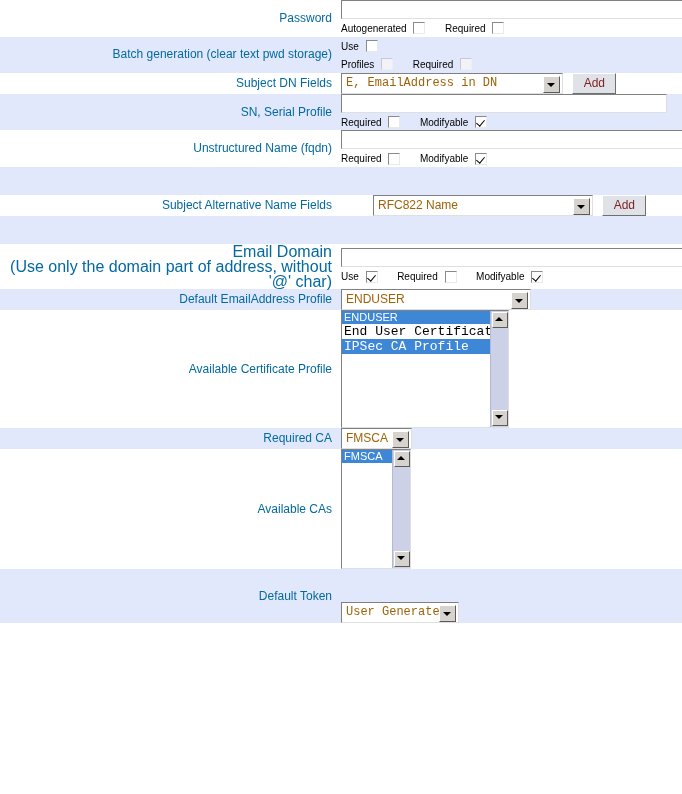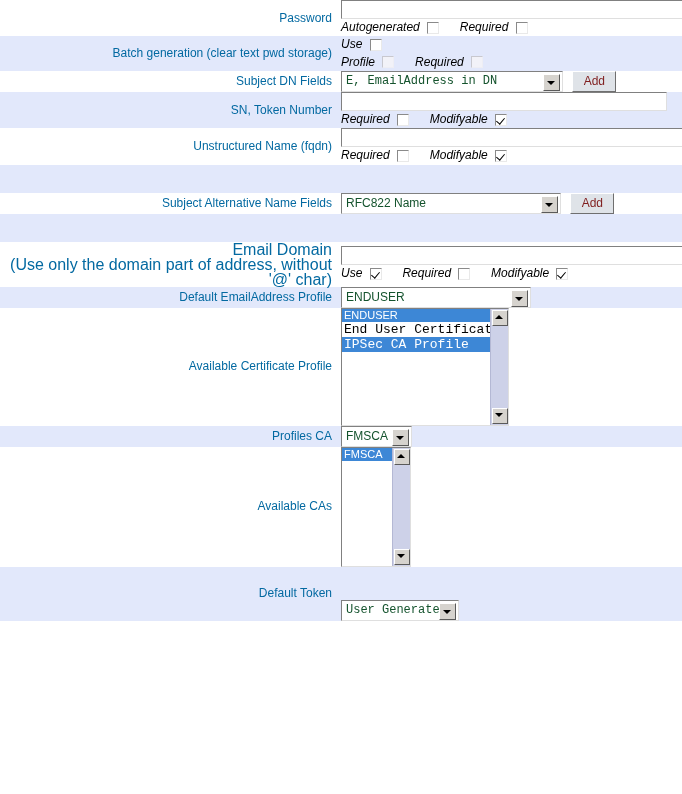--- a/index.html
+++ b/index.html
@@ -63,22 +63,21 @@
     vertical-align: middle;
     color: #000;
   }
   .txt.wide-clip { width: 360px; }
   .txt.w-326 { width: 326px; }
 
   
   .cb-line {
     line-height: 17px;
     white-space: nowrap;
-    font-size: 12px;
-    font-style: italic;
+    font-size: 10px;
   }
   .cb-line span.cb-label { vertical-align: middle; }
   .cbx {
     display: inline-block;
     box-sizing: border-box;
     width: 12px;
     height: 12px;
     margin: 0 2px 0 4px;
     vertical-align: middle;
     position: relative;
@@ -109,21 +108,21 @@
     box-sizing: border-box;
     height: 21px;
     background: #ffffff;
     border: 1px solid;
     border-color: #808080 #dfdfdf #dfdfdf #808080;
     vertical-align: middle;
     position: relative;
     padding: 0 20px 0 4px;
     font-size: 12px;
     line-height: 19px;
-    color: #14532d;
+    color: #a16207;
     overflow: hidden;
   }
   .sel .arrow-btn {
     position: absolute;
     right: 2px;
     top: 2px;
     width: 15px;
     height: 15px;
     background: #d6d3ce;
     border: 1px solid;
@@ -134,21 +133,21 @@
     position: absolute;
     left: 3px;
     top: 6px;
     border-left: 4px solid transparent;
     border-right: 4px solid transparent;
     border-top: 4px solid #000;
   }
   .sel.mono { font-family: "Liberation Mono", monospace; }
   .sel.sans { font-family: "Liberation Sans", sans-serif; }
   .sel.w-222 { width: 222px; }
-  .sel.w-220 { width: 220px; }
+  .sel.w-220 { width: 220px; margin-left: 32px; }
   .sel.w-190 { width: 190px; }
   .sel.w-71  { width: 71px; padding-right: 20px; }
   .sel.w-140 { width: 118px; margin-top: 33px; }
 
   
   .btn {
     display: inline-block;
     box-sizing: border-box;
     height: 21px;
     min-width: 44px;
@@ -266,42 +265,42 @@
     </tr>
 
     <tr class="row-alt">
       <td class="label-cell">Batch generation (clear text pwd storage)</td>
       <td class="field-cell">
         <div class="cb-line">
           <span class="cb-label">Use</span>
           <span class="cbx"></span>
         </div>
         <div class="cb-line">
-          <span class="cb-label">Profile</span>
+          <span class="cb-label">Profiles</span>
           <span class="cbx disabled"></span>
           <span class="gap"></span>
           <span class="cb-label">Required</span>
           <span class="cbx disabled"></span>
         </div>
       </td>
     </tr>
 
     <tr class="row-plain">
       <td class="label-cell">Subject DN Fields</td>
       <td class="field-cell">
         <span class="sel mono w-222">
           <span>E, EmailAddress in DN</span>
           <span class="arrow-btn"></span>
         </span>
         <span class="btn">Add</span>
       </td>
     </tr>
 
     <tr class="row-alt">
-      <td class="label-cell">SN, Token Number</td>
+      <td class="label-cell">SN, Serial Profile</td>
       <td class="field-cell">
         <input class="txt w-326" type="text" value="" style="">
         <div class="cb-line">
           <span class="cb-label">Required</span>
           <span class="cbx"></span>
           <span class="gap"></span>
           <span class="cb-label">Modifyable</span>
           <span class="cbx checked"></span>
         </div>
       </td>
@@ -383,21 +382,21 @@
           </div>
           <div class="scrollbar">
             <div class="scroll-btn up"></div>
             <div class="scroll-btn down"></div>
           </div>
         </div>
       </td>
     </tr>
 
     <tr class="row-alt">
-      <td class="label-cell">Profiles CA</td>
+      <td class="label-cell">Required CA</td>
       <td class="field-cell">
         <span class="sel sans w-71">
           <span>FMSCA</span>
           <span class="arrow-btn"></span>
         </span>
       </td>
     </tr>
 
     <tr class="row-plain">
       <td class="label-cell">Available CAs</td>

